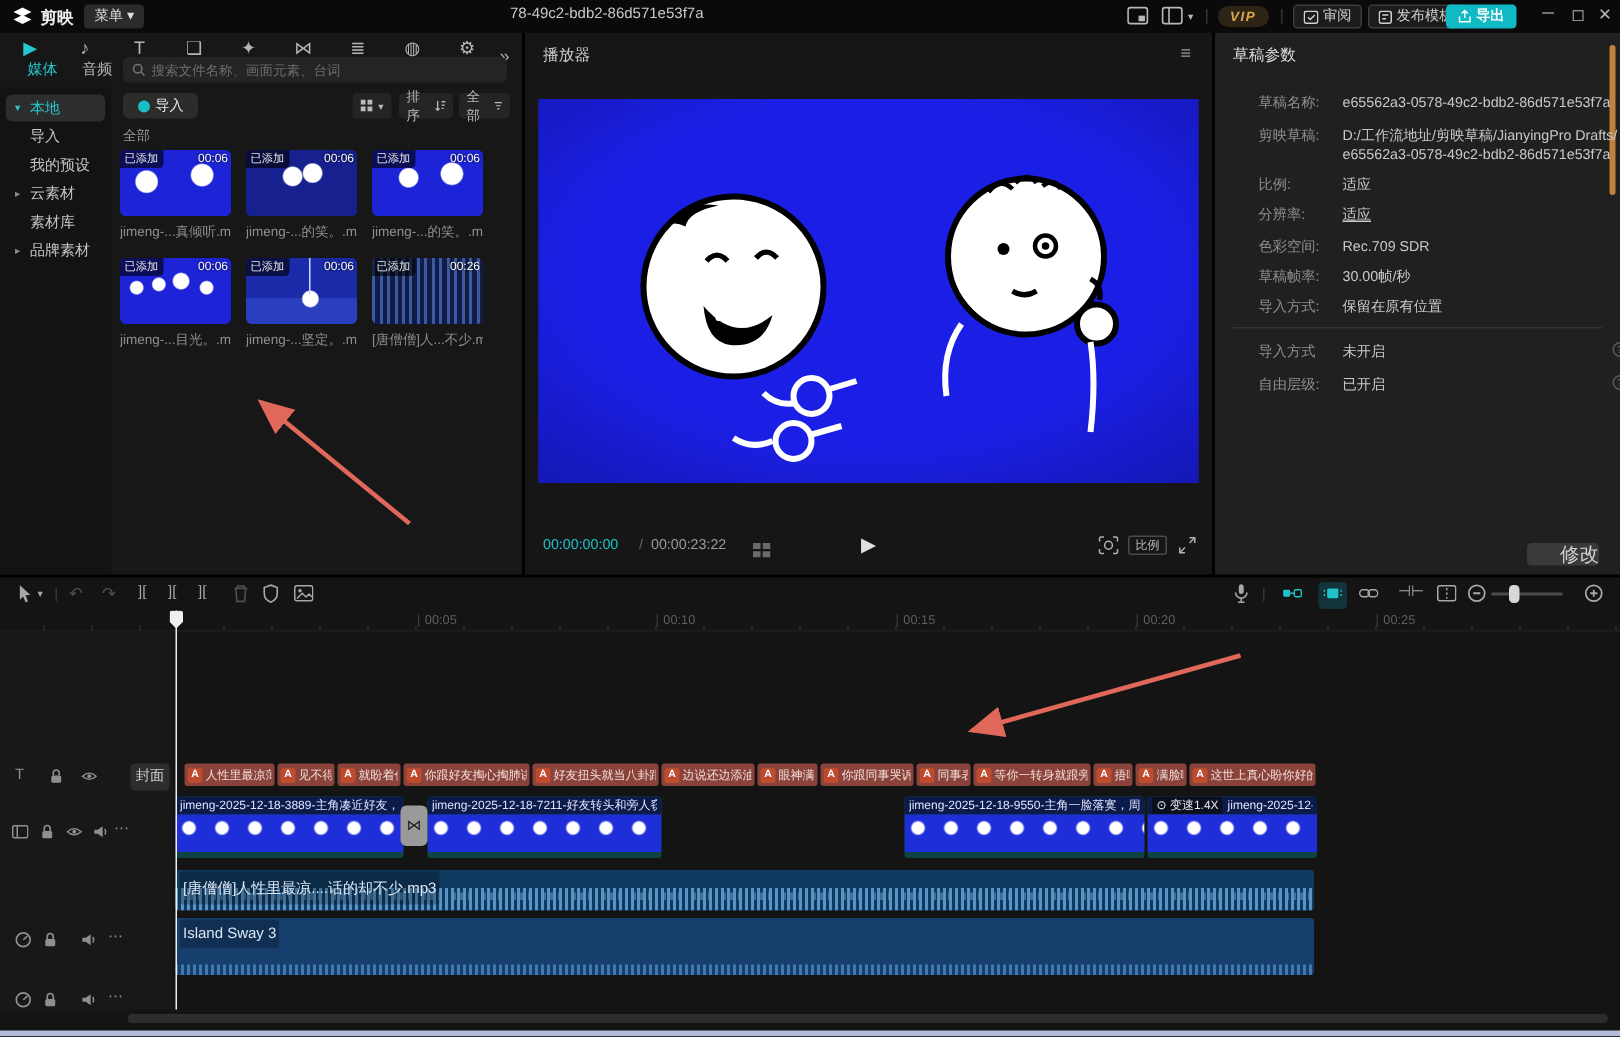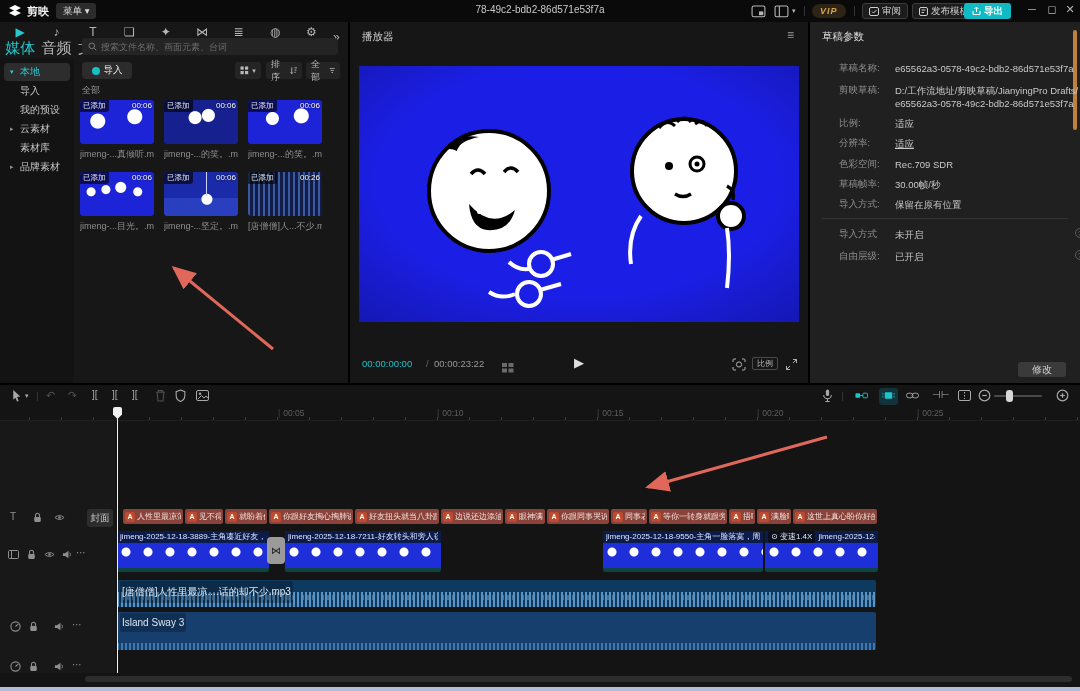--- a/index.html
+++ b/index.html
@@ -5,34 +5,34 @@
   *{margin:0;padding:0;box-sizing:border-box;}
   html,body{width:1080px;height:691px;overflow:hidden;background:#000;}
   body{font-family:"Liberation Sans","DejaVu Sans",sans-serif;color:#ccc;position:relative;}
   .nowrap{white-space:nowrap;overflow:hidden;}
 
   
   #titlebar{position:absolute;left:0;top:0;width:1080px;height:22px;background:#0a0a0a;}
   #logo-mark{position:absolute;left:8px;top:4px;width:15px;height:14px;color:#fff;}
   #logo-text{position:absolute;left:27px;top:4px;font-size:11px;font-weight:bold;color:#f2f2f2;}
   #menu-btn{position:absolute;left:56px;top:3px;height:16px;padding:0 7px;background:#2b2b2b;border-radius:3px;font-size:9.5px;color:#ddd;line-height:16px;}
-  #win-title{position:absolute;left:340px;top:4px;width:400px;text-align:center;font-size:10px;color:#c9c9c9;}
+  #win-title{position:absolute;left:340px;top:4px;width:400px;font-size:10px;color:#c9c9c9;}
   .tb-ic{position:absolute;top:4px;width:15px;height:14px;color:#b8b8b8;}
   #vip-badge{position:absolute;left:812px;top:4px;height:14px;padding:0 8px;border-radius:7px;background:#2d2416;color:#d8a64e;font-size:9px;font-weight:bold;font-style:italic;line-height:14px;letter-spacing:1px;}
   .tb-btn{position:absolute;top:3px;height:16px;border:1px solid #3c3c3c;border-radius:3px;background:#1c1c1c;color:#cfcfcf;font-size:9.5px;line-height:14px;padding:0 6px;display:flex;align-items:center;gap:3px;}
   #export-btn{position:absolute;left:964px;top:3px;height:16px;border-radius:3px;background:#10b9c3;color:#fff;font-size:9.5px;line-height:16px;padding:0 8px;display:flex;align-items:center;gap:3px;font-weight:bold;}
   .winctl{position:absolute;top:3px;font-size:11px;color:#b5b5b5;width:16px;text-align:center;}
   .tbsep{position:absolute;top:6px;width:1px;height:10px;background:#333;}
 
   
   #media-panel{position:absolute;left:0;top:22px;width:348px;height:361px;background:#171717;}
   #tabs{position:absolute;left:2px;top:2px;width:330px;height:32px;display:flex;}
   .tab{width:36.4px;text-align:center;cursor:pointer;}
   .ticon{display:block;font-size:12px;height:15px;line-height:16px;color:#b5b5b5;}
-  .tlabel{display:block;font-size:15px;color:#b5b5b5;}
+  .tlabel{display:block;font-size:10px;color:#b5b5b5;text-align:right;}
   .tab.active .ticon,.tab.active .tlabel{color:#25c9ce;}
   #tabs-more{position:absolute;left:333px;top:8px;font-size:12px;color:#b5b5b5;}
   #media-sidebar{position:absolute;left:0;top:36px;width:74px;height:325px;background:#131313;padding-top:5px;display:flex;flex-direction:column;gap:1px;}
   .sbitem{height:18px;margin:0 4px;border-radius:4px;display:flex;align-items:center;font-size:10px;color:#c4c4c4;padding-left:6px;gap:3px;}
   .sbitem.active{background:#2d2d2d;color:#28c9ce;}
   .sbarrow{font-size:7px;width:7px;color:#8a8a8a;}
   .sbitem.active .sbarrow{color:#28c9ce;}
   #search-bar{position:absolute;left:82px;top:16px;width:256px;height:17px;background:#242424;border-radius:4px;display:flex;align-items:center;padding:0 6px;gap:4px;}
   #search-input{background:transparent;border:0;outline:0;color:#bbb;font-size:9px;width:220px;font-family:inherit;}
   #search-input::placeholder{color:#6d6d6d;}
@@ -72,21 +72,21 @@
   
   #draft-panel{position:absolute;left:810px;top:22px;width:270px;height:361px;background:#202020;}
   #draft-title{position:absolute;left:12px;top:8px;font-size:10.5px;color:#dedede;}
   #draft-scrollbar{position:absolute;right:3px;top:8px;width:4px;height:100px;border-radius:2px;background:#c2803d;}
   .drow{position:absolute;left:29px;width:246px;display:flex;}
   .dlabel{width:56px;flex:none;font-size:9.5px;color:#8f8f8f;}
   .dval{font-size:9.5px;color:#c9c9c9;line-height:13px;word-break:break-all;}
   .dval.u{text-decoration:underline;}
   #draft-divider{position:absolute;left:12px;top:196px;width:246px;height:1px;background:#333;}
   .qmark{position:absolute;right:0;top:0;width:10px;height:10px;border:1px solid #5a5a5a;border-radius:50%;color:#777;font-size:7px;text-align:center;line-height:9px;}
-  #modify-btn{position:absolute;right:14px;top:340px;width:48px;height:15px;background:#3a3a3a;border-radius:3px;color:#d2d2d2;font-size:10px;text-align:center;line-height:15px;margin-left:40px;}
+  #modify-btn{position:absolute;right:14px;top:340px;width:48px;height:15px;background:#3a3a3a;border-radius:3px;color:#d2d2d2;font-size:13px;text-align:right;line-height:15px;margin-left:40px;}
 
   
   #timeline{position:absolute;left:0;top:385px;width:1080px;height:306px;background:#141414;}
   .tool-ic{position:absolute;top:4px;color:#a8a8a8;font-size:11px;}
   .tool-ic.dim{color:#4f4f4f;}
   .tool-ic svg{width:13px;height:13px;}
   .tlsep{position:absolute;top:7px;width:1px;height:9px;background:#333;}
   #ruler{position:absolute;left:0;top:22px;width:1080px;height:14px;border-bottom:1px solid #1f1f1f;background-image:repeating-linear-gradient(to right,#3a3a3a 0 1px,transparent 1px 32px);background-position:117px bottom;background-size:auto 3px;background-repeat:repeat-x;}
   .rmark{position:absolute;top:1px;font-size:8.5px;color:#5f5f5f;}
   .rmark::before{content:"|";margin-right:3px;color:#444;}

